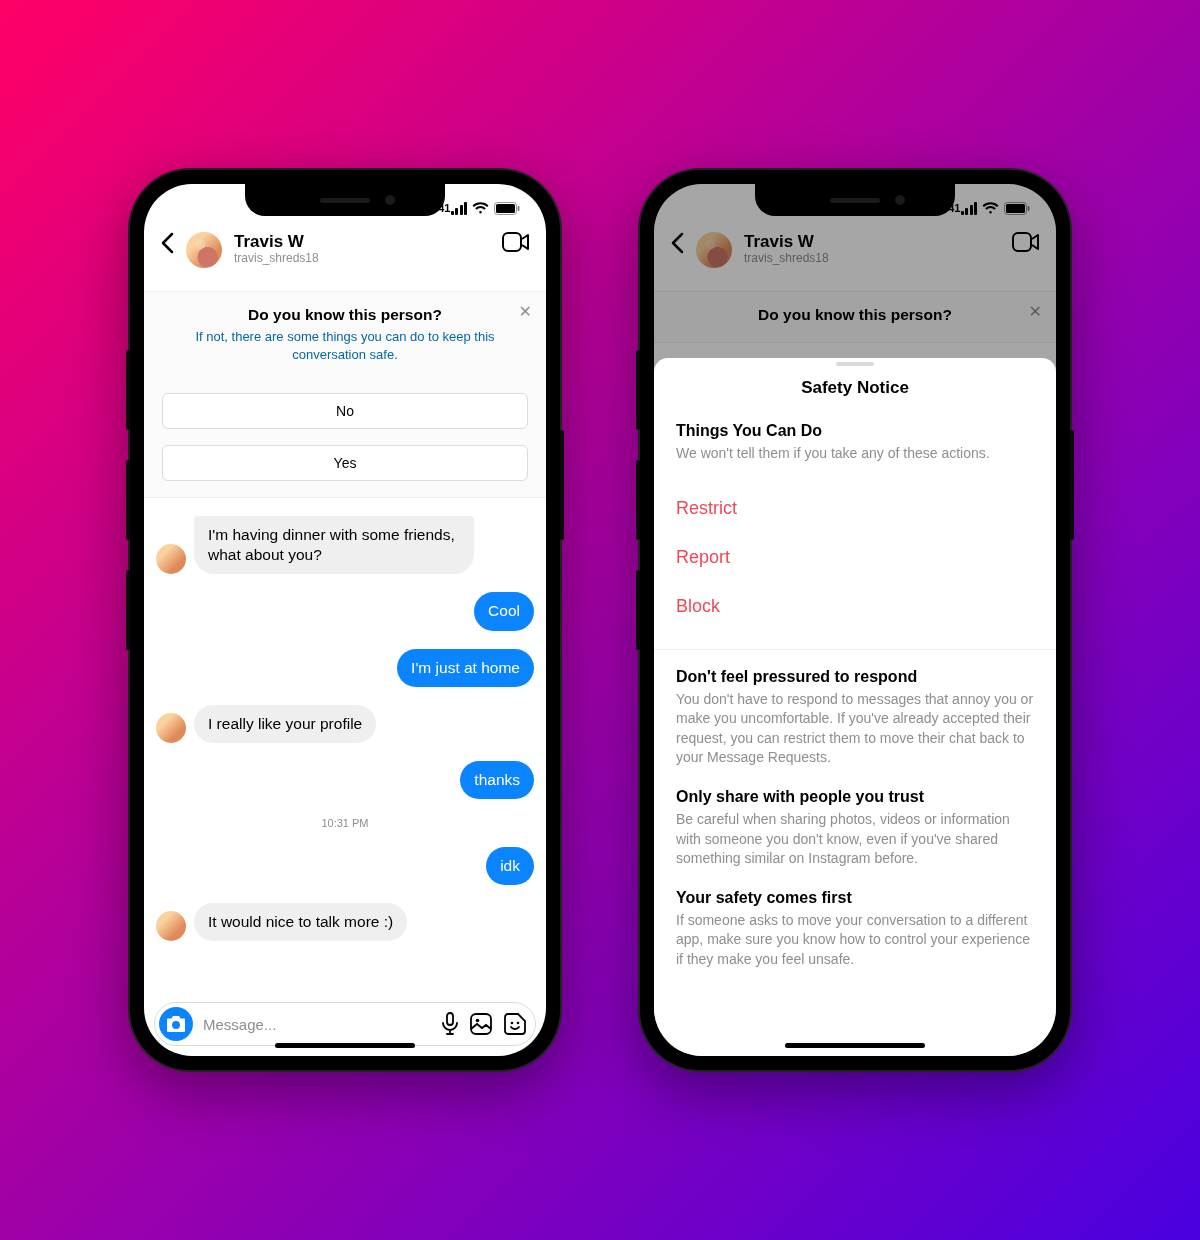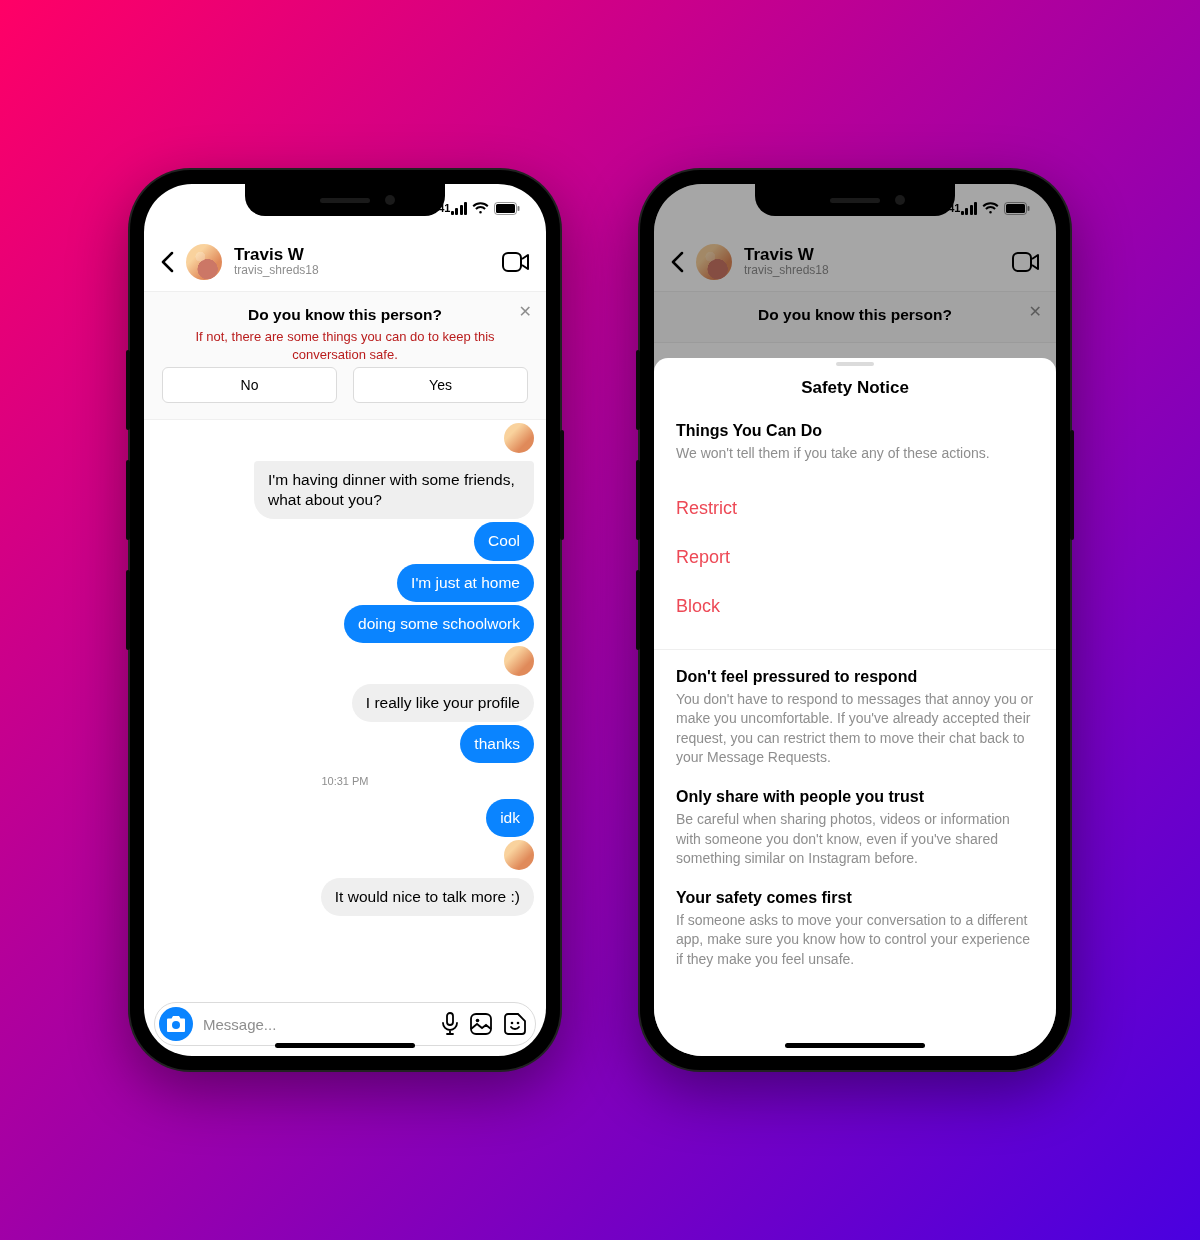--- a/index.html
+++ b/index.html
@@ -34,47 +34,47 @@
   .statusbar {
     height:48px; display:flex; justify-content:flex-end; align-items:center;
     padding:0 26px 0 34px; font-size:11px; font-weight:600;
   }
   .statusbar .icons { display:flex; gap:5px; align-items:center; }
   .sig { display:flex; gap:1.5px; align-items:flex-end; }
   .sig span { width:3px; background:#000; border-radius:1px; }
   .sig span:nth-child(1){height:4px}.sig span:nth-child(2){height:7px}.sig span:nth-child(3){height:10px}.sig span:nth-child(4){height:13px}
   .wifi-ic svg, .batt-ic svg { display:block; }
   .header {
-    height:60px; display:flex; align-items:center; padding:0 16px; gap:12px;
+    height:60px; display:flex; padding:0 16px; gap:12px;
     border-bottom:1px solid #efefef;
   }
   .back-chevron svg { display:block; }
   .avatar {
     width:36px; height:36px; border-radius:50%;
     background: linear-gradient(135deg,#f9d29d 30%,#e08a5a 70%); position:relative; overflow:hidden;
   }
   .avatar::after{content:"";position:absolute;inset:0;background:radial-gradient(circle at 40% 35%,#fff3 15%,transparent 16%),radial-gradient(circle at 60% 70%,#c76 30%,transparent 31%);}
   .name-block { flex:1; display:flex; flex-direction:column; line-height:1.15; }
   .name { font-weight:700; font-size:17px; }
   .handle { font-size:12px; color:#8e8e8e; }
   .vid-ic svg{display:block;}
   .banner {
     background:#fafafa; border-bottom:1px solid #efefef; padding:14px 18px 16px; position:relative;
     text-align:center;
   }
   .banner-title { font-weight:600; font-size:15.5px; margin-bottom:4px; }
-  .banner-sub { font-size:13px; color:#b91c1c; padding:0 20px; line-height:1.35; }
+  .banner-sub { font-size:13px; color:#0369a1; padding:0 20px; line-height:1.35; }
   .banner-close { position:absolute; top:10px; right:14px; color:#8e8e8e; font-size:16px; }
-  .banner-btns { display:flex; gap:16px; margin-top:4px; }
+  .banner-btns { display:flex; gap:16px; margin-top:30px;flex-direction:column; }
   .banner-btn {
     flex:1; padding:9px 0; background:#fff; border:1px solid #dbdbdb;
     border-radius:6px; font-size:14px; font-weight:500;
   }
   .chat { flex:1; overflow:hidden; padding:0 12px 4px; }
-  .row { display:flex; align-items:flex-end; gap:8px; margin:3px 0;flex-direction:column; }
+  .row { display:flex; align-items:flex-end; gap:8px; margin:18px 0; }
   .row.right { justify-content:flex-end;align-items:flex-end; }
   .row .avatar-sm {
     width:30px; height:30px; border-radius:50%;
     background:linear-gradient(135deg,#f9d29d 30%,#e08a5a 70%); flex-shrink:0;
   }
   .bubble {
     max-width:280px; padding:9px 14px; border-radius:20px;
     font-size:15.5px; line-height:1.3;
   }
   .bubble.grey { background:#efefef; color:#000; }
@@ -173,23 +173,20 @@
         <div class="row clipped">
             <div class="avatar-sm"></div>
             <div class="bubble grey">I'm having dinner with some friends, what about you?</div>
           </div>
         <div class="row right">
             <div class="bubble blue">Cool</div>
           </div>
         <div class="row right">
             <div class="bubble blue">I'm just at home</div>
           </div>
-        <div class="row right">
-            <div class="bubble blue">doing some schoolwork</div>
-          </div>
         <div class="row">
             <div class="avatar-sm"></div>
             <div class="bubble grey">I really like your profile</div>
           </div>
         <div class="row right">
             <div class="bubble blue">thanks</div>
           </div>
         <div class="timestamp">10:31 PM</div>
         <div class="row right">
             <div class="bubble blue">idk</div>

